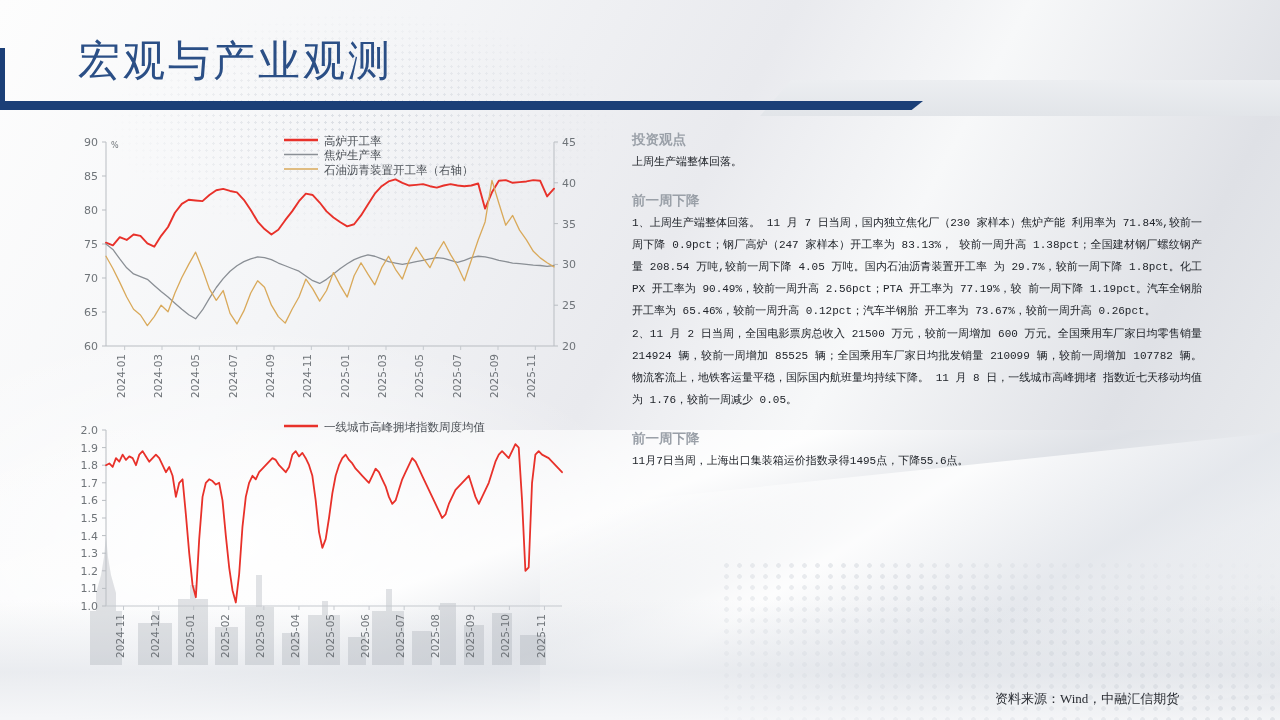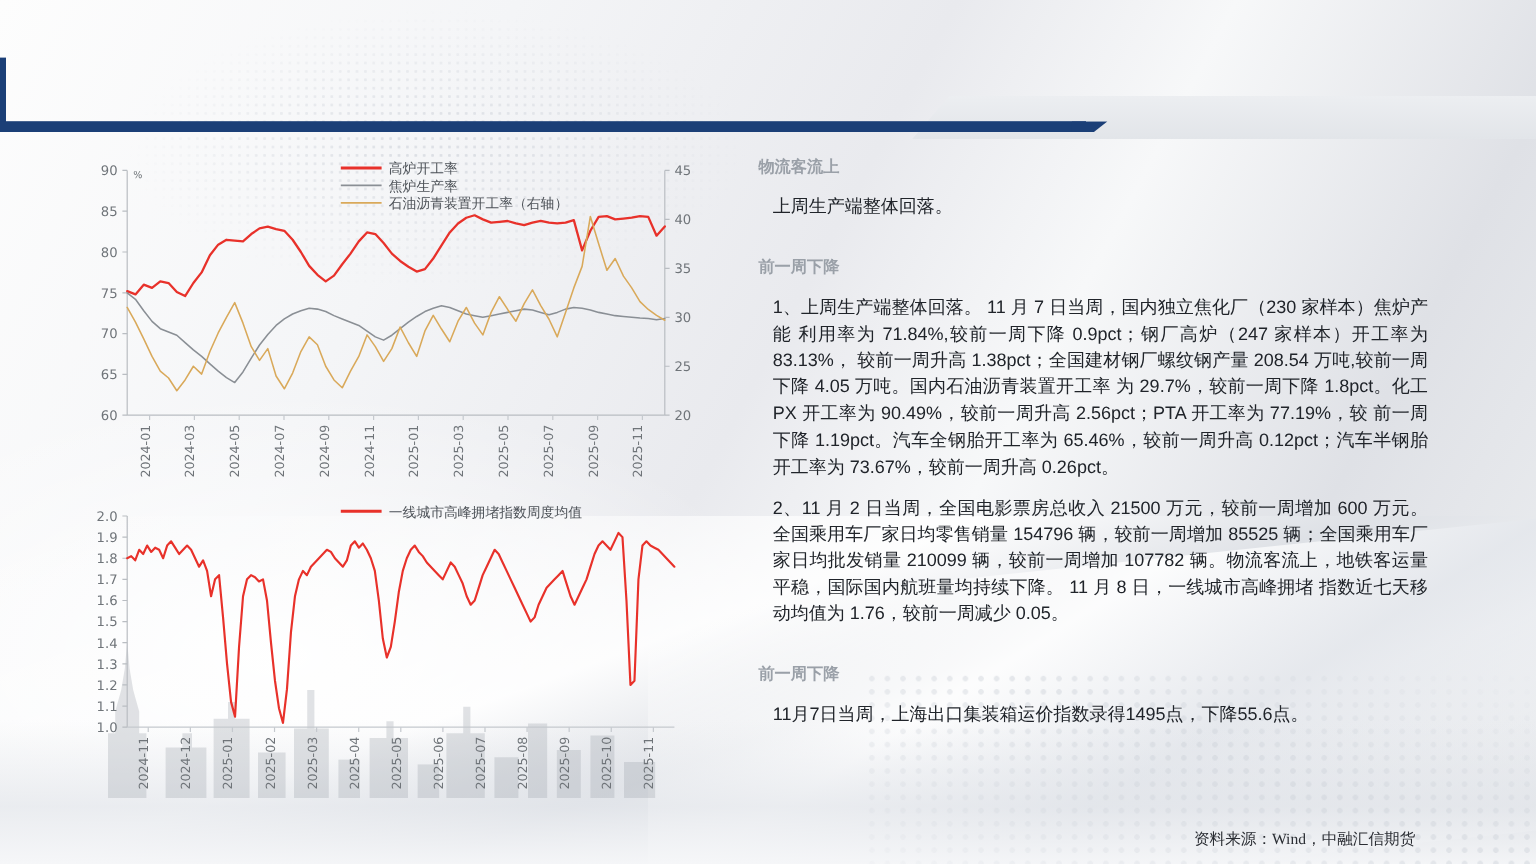--- a/index.html
+++ b/index.html
@@ -54,22 +54,22 @@
   .charts{position:absolute;left:62px;top:128px;width:545px;height:560px;}
   .chart-box{position:relative;width:545px;}
   .chart1{height:272px;}
   .chart2{height:248px;margin-top:16px;}
   .chart-svg{display:block;}
 
   
   .panel{position:absolute;left:632px;top:128px;width:570px;height:575px;}
   .sec-head{color:#9aa0a8;font-size:13.5px;font-weight:bold;line-height:22px;margin:0 0 1px 0;
      font-family:"DejaVu Sans","Liberation Sans",sans-serif;}
-  .body-text{color:#20242a;font-size:15px;line-height:22.1px;text-align:justify;
-     font-family:Liberation Sans, sans-serif;margin:12px;}
+  .body-text{color:#20242a;font-size:11px;line-height:22.1px;text-align:justify;
+     font-family:Liberation Mono, monospace;margin:0;}
   .gap{height:16px;}
   .source-text{position:absolute;left:995px;top:690px;font-size:13px;color:#2a2d33;
      font-family:"Liberation Serif","DejaVu Serif",serif;white-space:nowrap;text-align:right;}
 
   .axis-text{font-family:"DejaVu Sans","Liberation Sans",sans-serif;fill:#6f7479;}
   .legend-text{font-family:"DejaVu Sans","Liberation Sans",sans-serif;fill:#4c5157;}
 </style>
 </head>
 <body>
 
@@ -98,20 +98,21 @@
       <path d="M432 150 L432 98 L452 98 L452 150 Z"></path>
       <path d="M460 150 L460 120 L486 120 L486 150 Z"></path>
     </g>
   </svg>
 
   <div class="header">
     <div class="header-left-tick"></div>
     <div class="header-fold"></div>
     <div class="header-bar"></div>
     <div class="header-bar-tail"></div>
+    <div class="title">宏观与产业观测</div>
   </div>
 
   <div class="charts">
 
     <div class="chart-box chart1">
       <svg class="chart-svg" id="svg-chart1" width="545" height="272" viewBox="0 0 545 272">
         <g id="c1-axes">
             <line x1="44" y1="14" x2="44" y2="218" stroke="#b9bdc2" stroke-width="1"></line>
             <line x1="40" y1="218" x2="44" y2="218" stroke="#b9bdc2" stroke-width="1"></line>
             <text x="36" y="222" text-anchor="end" font-size="11" class="axis-text">60</text>
@@ -245,30 +246,30 @@
             <text x="262" y="14.5" font-size="11.5" class="legend-text">一线城市高峰拥堵指数周度均值</text>
           </g>
       </svg>
     </div>
 
   </div>
 
   <div class="panel">
 
     <div>
-      <div class="sec-head">物流客流上</div>
+      <div class="sec-head">投资观点</div>
       <p class="body-text">上周生产端整体回落。</p>
     </div>
 
     <div class="gap"></div>
 
     <div>
       <div class="sec-head">前一周下降</div>
       <p class="body-text">1、上周生产端整体回落。 11 月 7 日当周，国内独立焦化厂（230 家样本）焦炉产能 利用率为 71.84%,较前一周下降 0.9pct；钢厂高炉（247 家样本）开工率为 83.13%， 较前一周升高 1.38pct；全国建材钢厂螺纹钢产量 208.54 万吨,较前一周下降 4.05 万吨。国内石油沥青装置开工率 为 29.7%，较前一周下降 1.8pct。化工 PX 开工率为 90.49%，较前一周升高 2.56pct；PTA 开工率为 77.19%，较 前一周下降 1.19pct。汽车全钢胎开工率为 65.46%，较前一周升高 0.12pct；汽车半钢胎 开工率为 73.67%，较前一周升高 0.26pct。</p>
-      <p class="body-text">2、11 月 2 日当周，全国电影票房总收入 21500 万元，较前一周增加 600 万元。全国乘用车厂家日均零售销量 154796 辆，较前一周增加 85525 辆；全国乘用车厂家日均批发销量 210099 辆，较前一周增加 107782 辆。物流客流上，地铁客运量平稳，国际国内航班量均持续下降。 11 月 8 日，一线城市高峰拥堵 指数近七天移动均值为 1.76，较前一周减少 0.05。</p>
+      <p class="body-text">2、11 月 2 日当周，全国电影票房总收入 21500 万元，较前一周增加 600 万元。全国乘用车厂家日均零售销量 214924 辆，较前一周增加 85525 辆；全国乘用车厂家日均批发销量 210099 辆，较前一周增加 107782 辆。物流客流上，地铁客运量平稳，国际国内航班量均持续下降。 11 月 8 日，一线城市高峰拥堵 指数近七天移动均值为 1.76，较前一周减少 0.05。</p>
     </div>
 
     <div class="gap"></div>
 
     <div>
       <div class="sec-head">前一周下降</div>
       <p class="body-text">11月7日当周，上海出口集装箱运价指数录得1495点，下降55.6点。</p>
     </div>
 
   </div>

